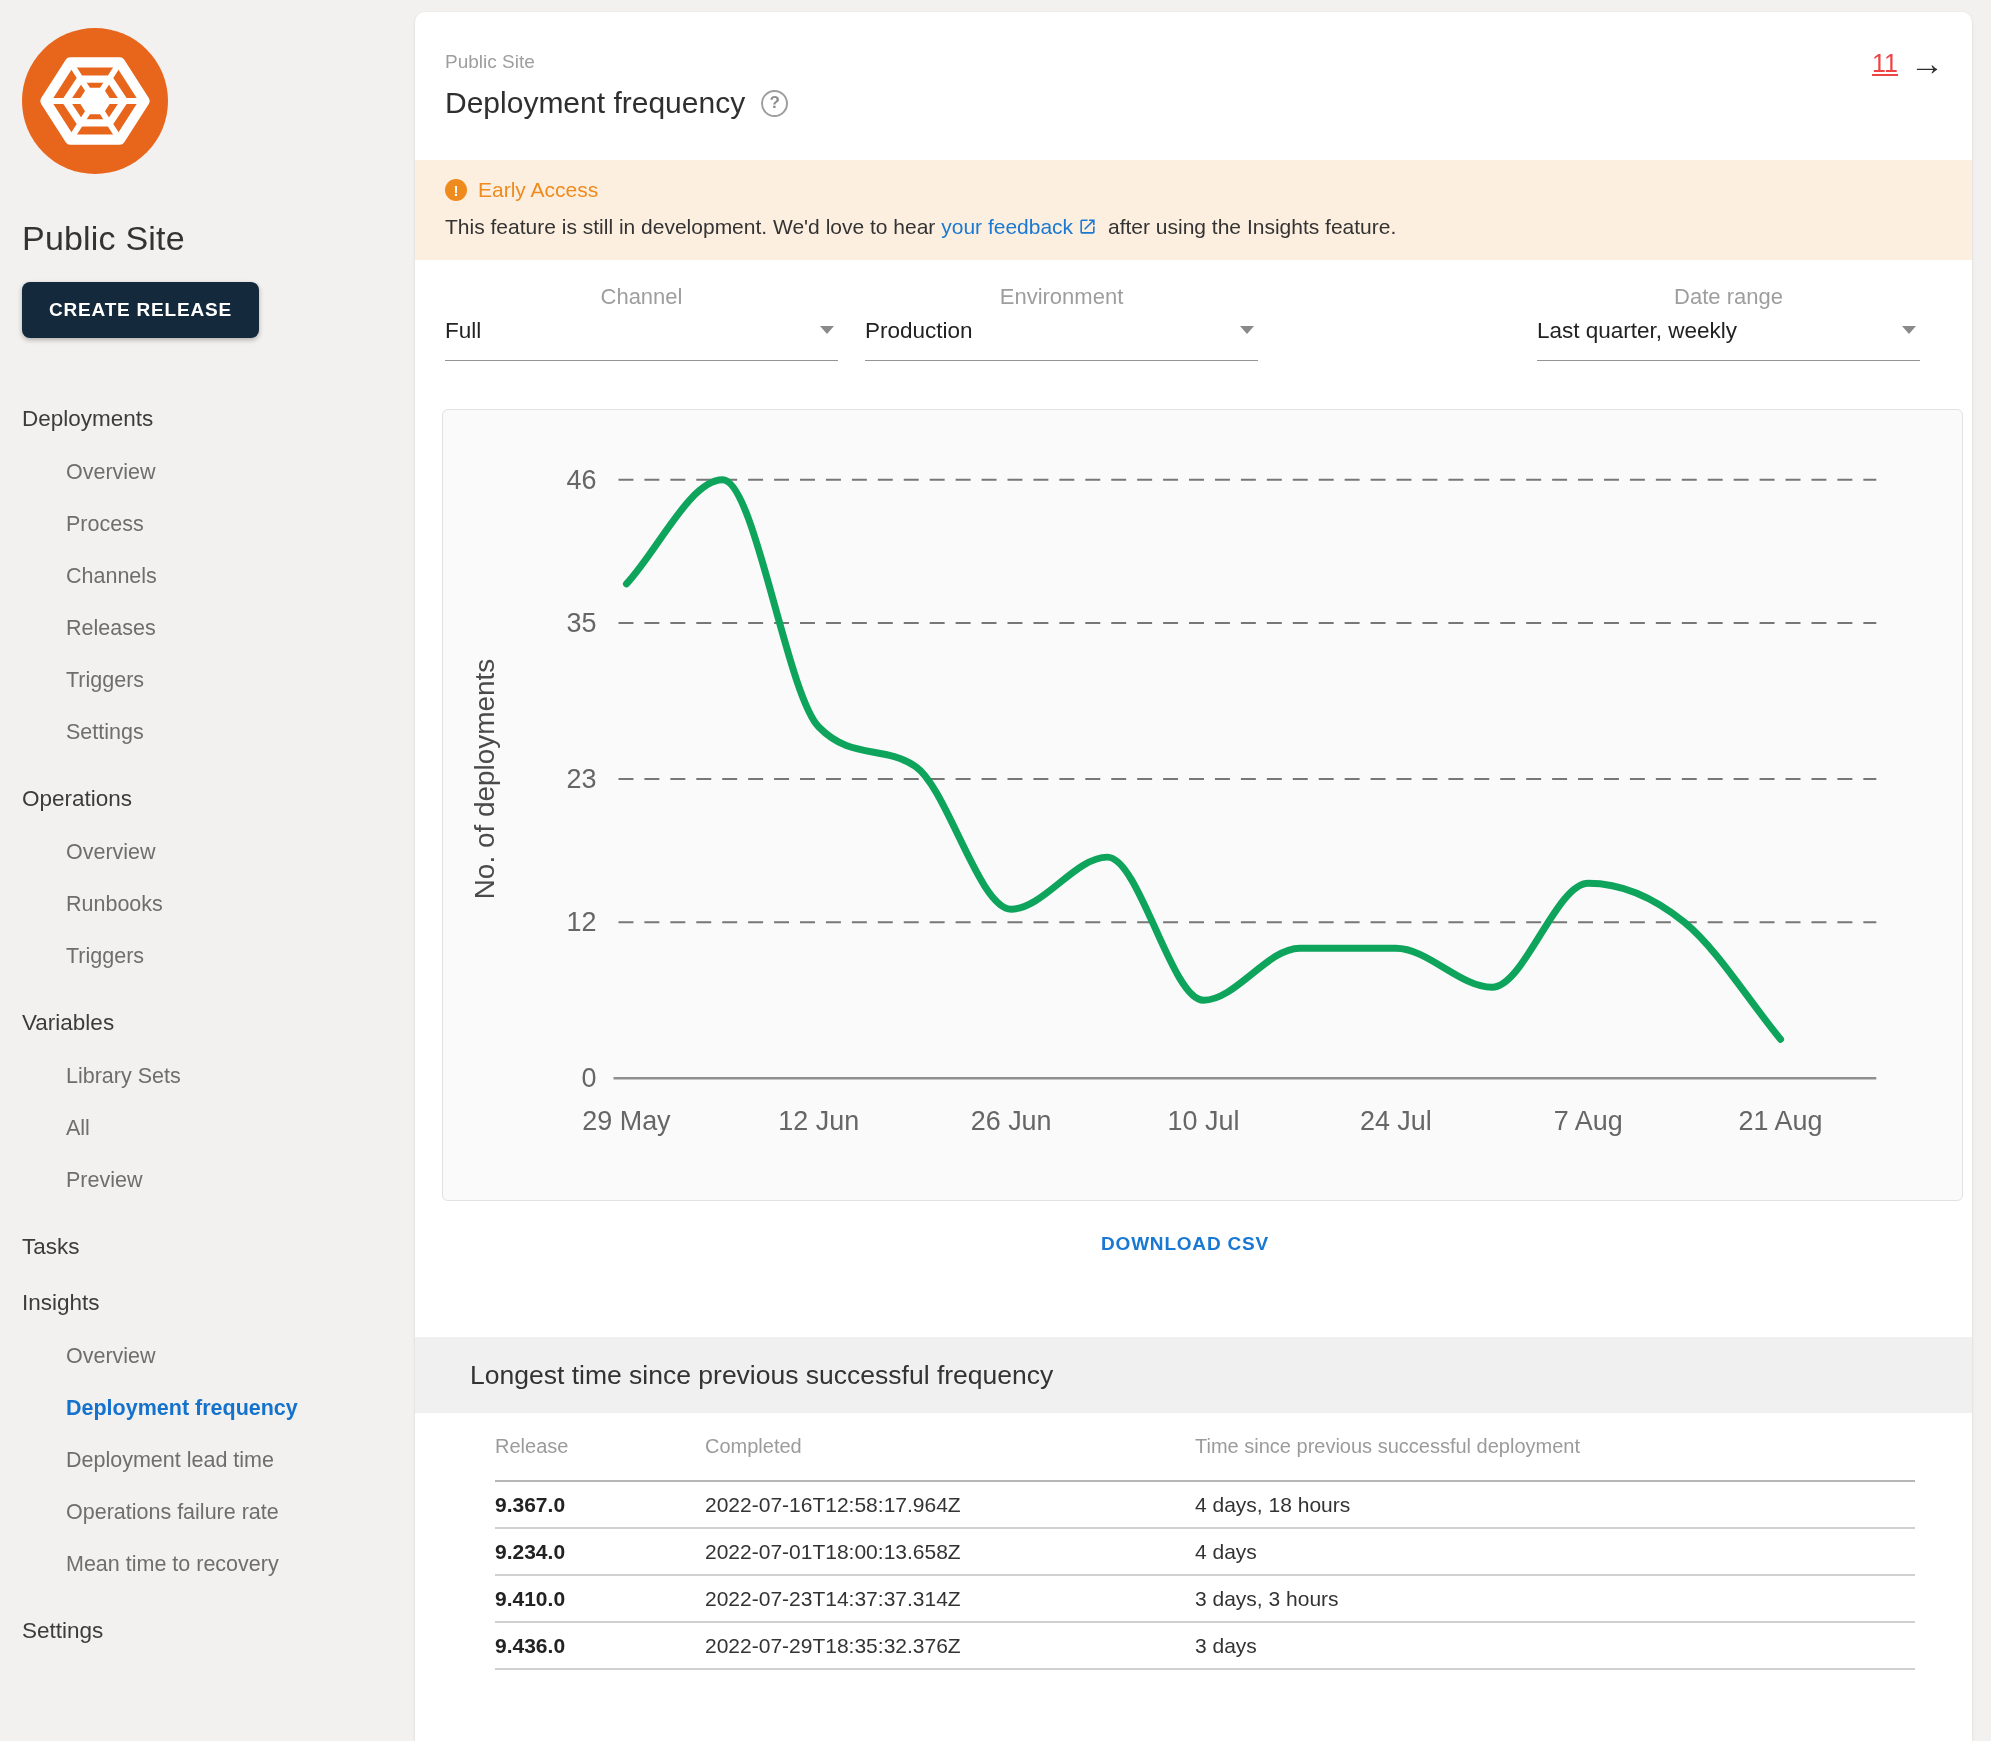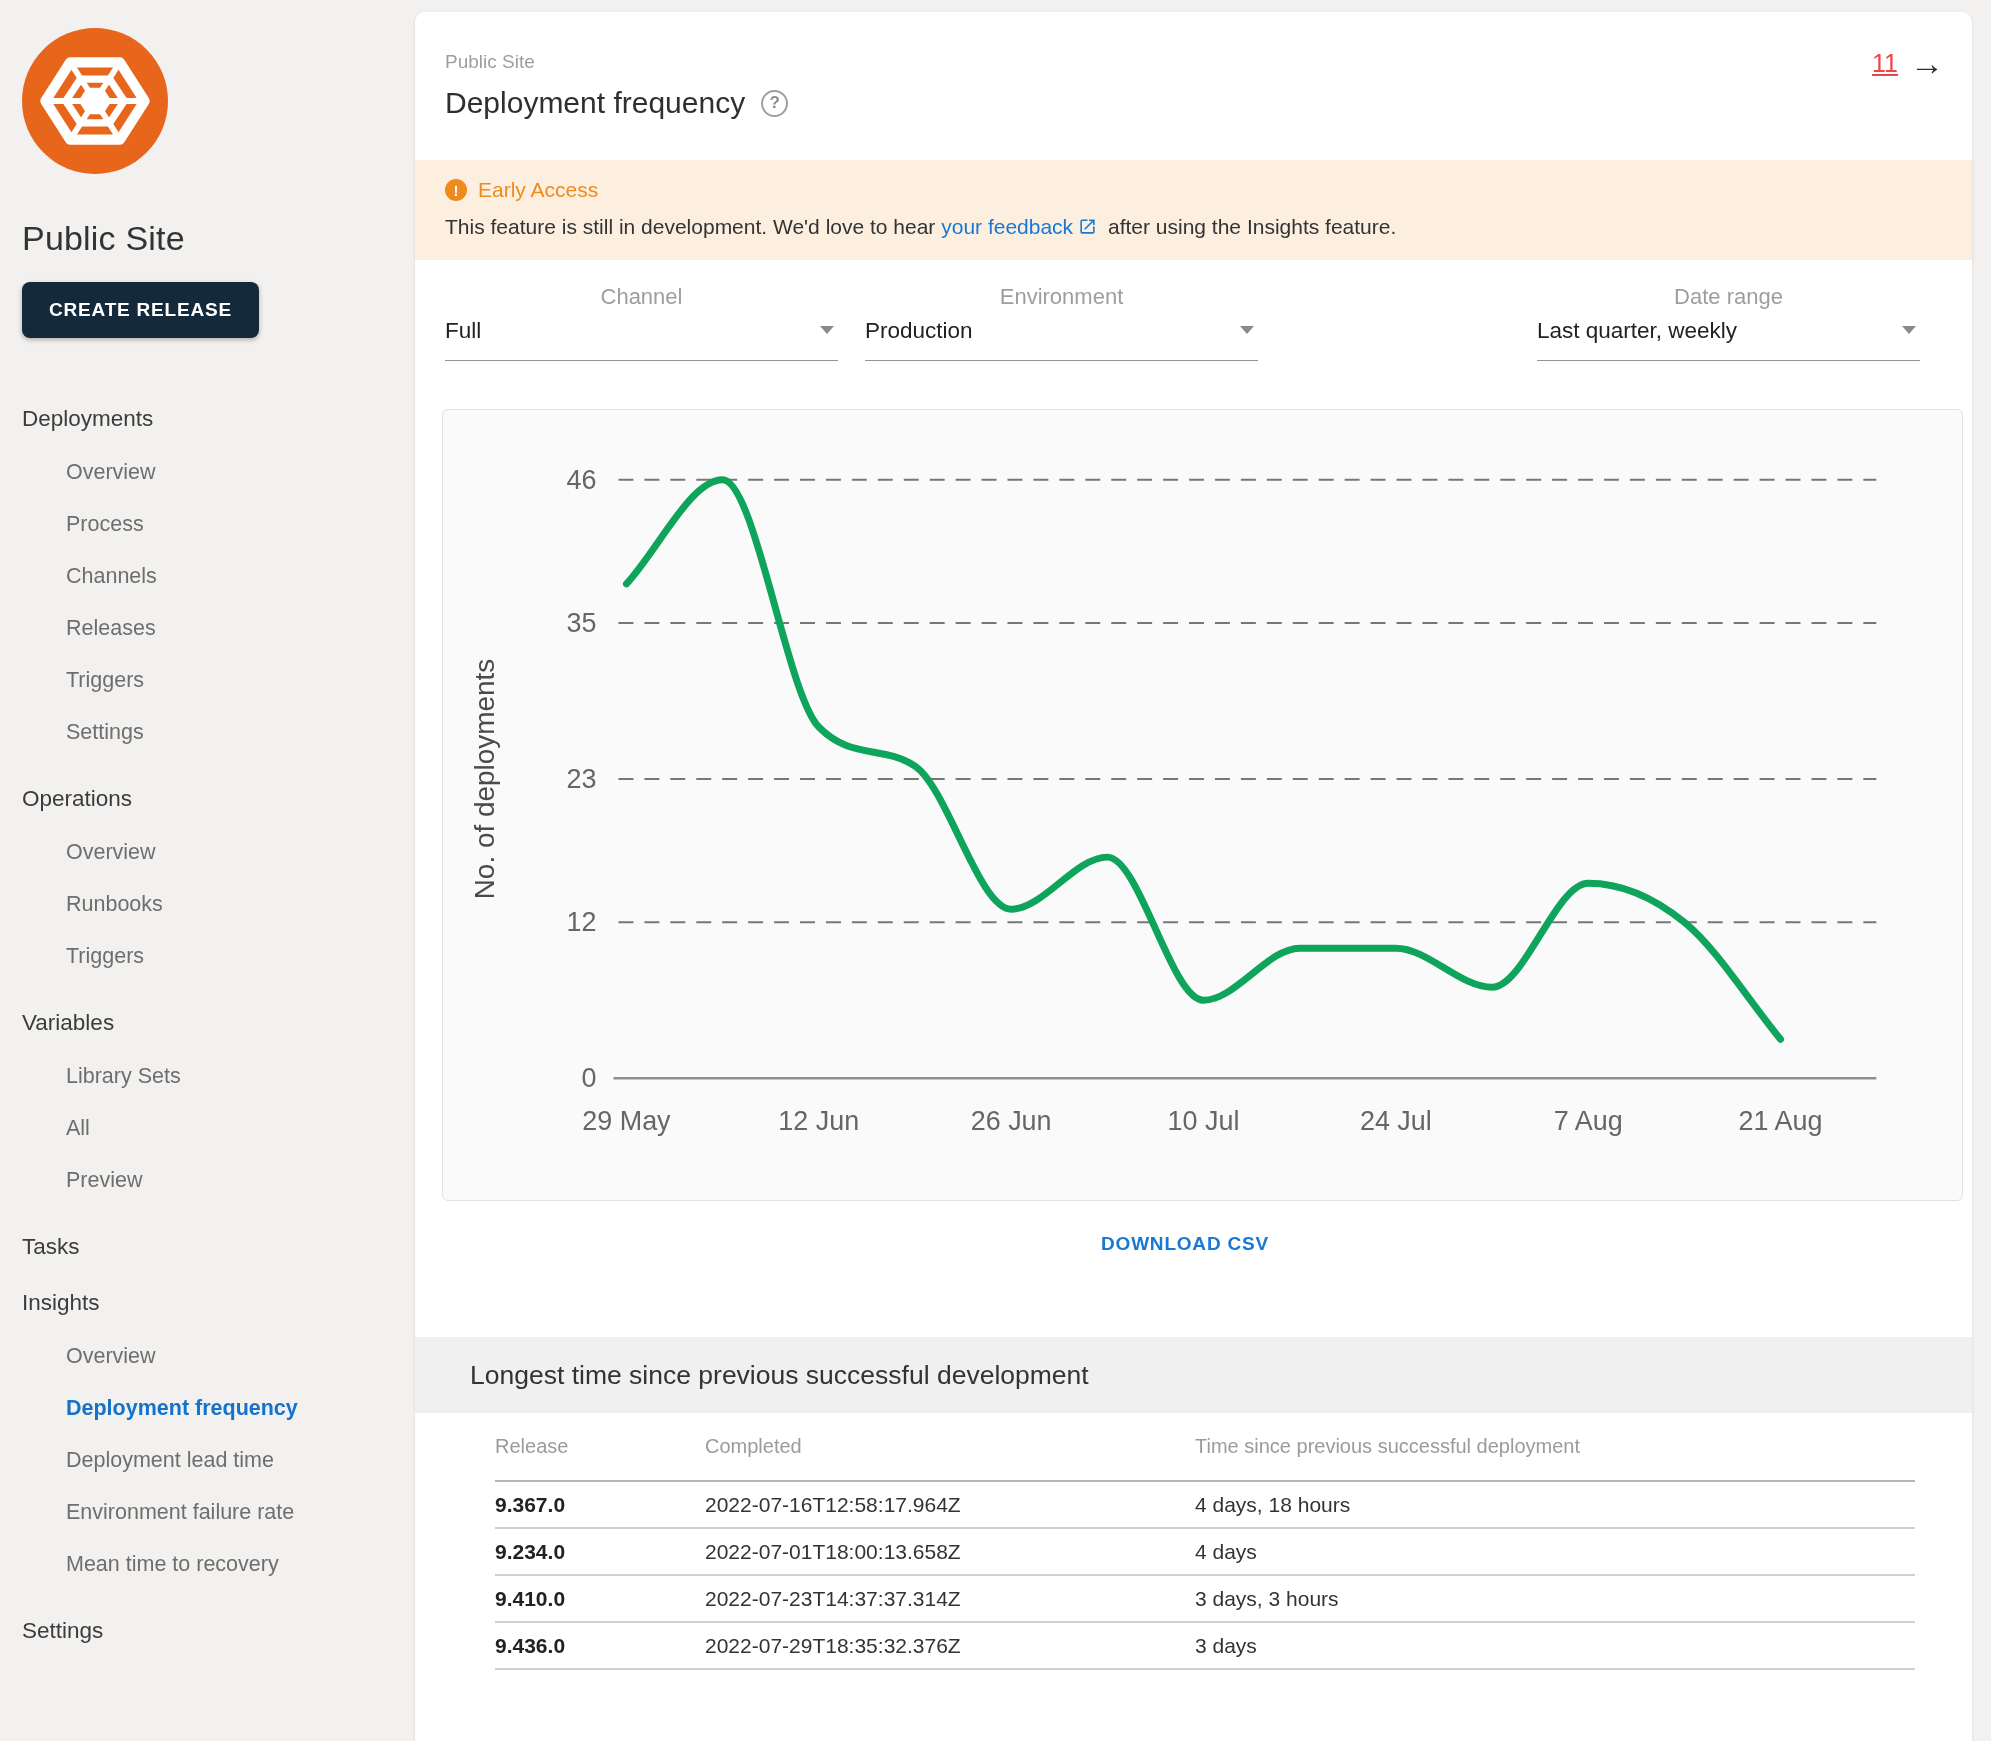--- a/index.html
+++ b/index.html
@@ -127,21 +127,21 @@
       <div class="nav-item">Triggers</div>
       <div class="nav-header">Variables</div>
       <div class="nav-item">Library Sets</div>
       <div class="nav-item">All</div>
       <div class="nav-item">Preview</div>
       <div class="nav-header">Tasks</div>
       <div class="nav-header">Insights</div>
       <div class="nav-item">Overview</div>
       <div class="nav-item active">Deployment frequency</div>
       <div class="nav-item">Deployment lead time</div>
-      <div class="nav-item">Environment failure rate</div>
+      <div class="nav-item">Operations failure rate</div>
       <div class="nav-item">Mean time to recovery</div>
       <div class="nav-header">Settings</div>
     </nav>
 </aside>
 
 <main class="main-card">
 
   <div class="card-header">
     <div class="breadcrumb">Public Site</div>
     <div class="title-row">
@@ -204,21 +204,21 @@
         <text x="1340" y="722" text-anchor="middle" font-size="27" fill="#666" font-family="Liberation Sans, sans-serif">21 Aug</text>
         <path d="M 183 174.34782608695656 C 215.13888888888889 139.56521739130437, 247.2777777777778 70, 279.4166666666667 70 C 311.5555555555556 70, 343.69444444444446 284.8132461322219, 375.83333333333337 317.82608695652175 C 407.97222222222223 350.8389277808216, 440.11111111111114 335.94835030548506, 472.25 356.95652173913044 C 504.3888888888889 377.9646931727758, 536.5277777777778 500.4347826086956, 568.6666666666667 500.4347826086956 C 600.8055555555555 500.4347826086956, 632.9444444444445 448.2608695652174, 665.0833333333333 448.2608695652174 C 697.2222222222222 448.2608695652174, 729.3611111111111 591.7391304347826, 761.5 591.7391304347826 C 793.6388888888889 591.7391304347826, 825.7777777777777 539.5652173913044, 857.9166666666666 539.5652173913044 C 890.0555555555555 539.5652173913044, 922.1944444444445 539.5652173913044, 954.3333333333334 539.5652173913044 C 986.4722222222223 539.5652173913044, 1018.6111111111111 578.695652173913, 1050.75 578.695652173913 C 1082.888888888889 578.695652173913, 1115.0277777777776 474.3478260869565, 1147.1666666666665 474.3478260869565 C 1179.3055555555554 474.3478260869565, 1211.4444444444443 487.3913043478261, 1243.5833333333333 513.4782608695652 C 1275.7222222222222 539.5652173913044, 1307.861111111111 591.7391304347826, 1340 630.8695652173913" fill="none" stroke="#0ea45b" stroke-width="7" stroke-linecap="round" stroke-linejoin="round"></path>
       </svg>
   </section>
 
   <div class="csv-row">
     <a>DOWNLOAD CSV</a>
   </div>
 
   <div class="section-band">
-    <h3 class="section-title">Longest time since previous successful development</h3>
+    <h3 class="section-title">Longest time since previous successful frequency</h3>
   </div>
 
   <div class="data-table" id="data-table">
       <div class="thead">
         <div class="col1">Release</div>
         <div class="col2">Completed</div>
         <div class="col3">Time since previous successful deployment</div>
       </div>
       <div class="trow">
         <div class="col1">9.367.0</div>

